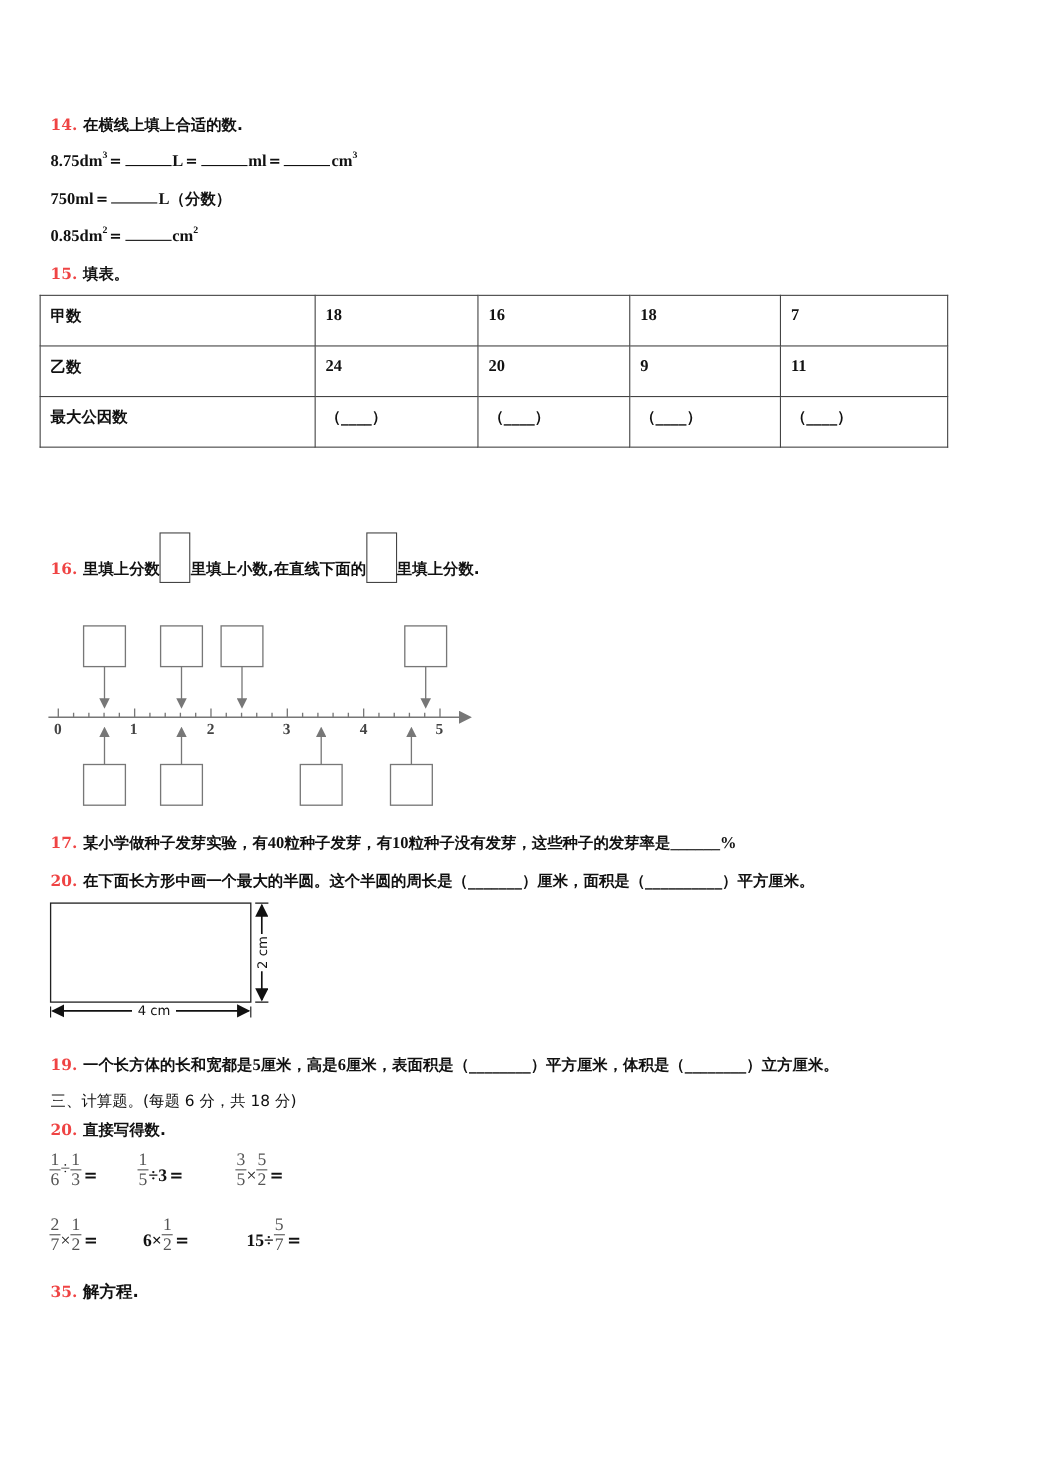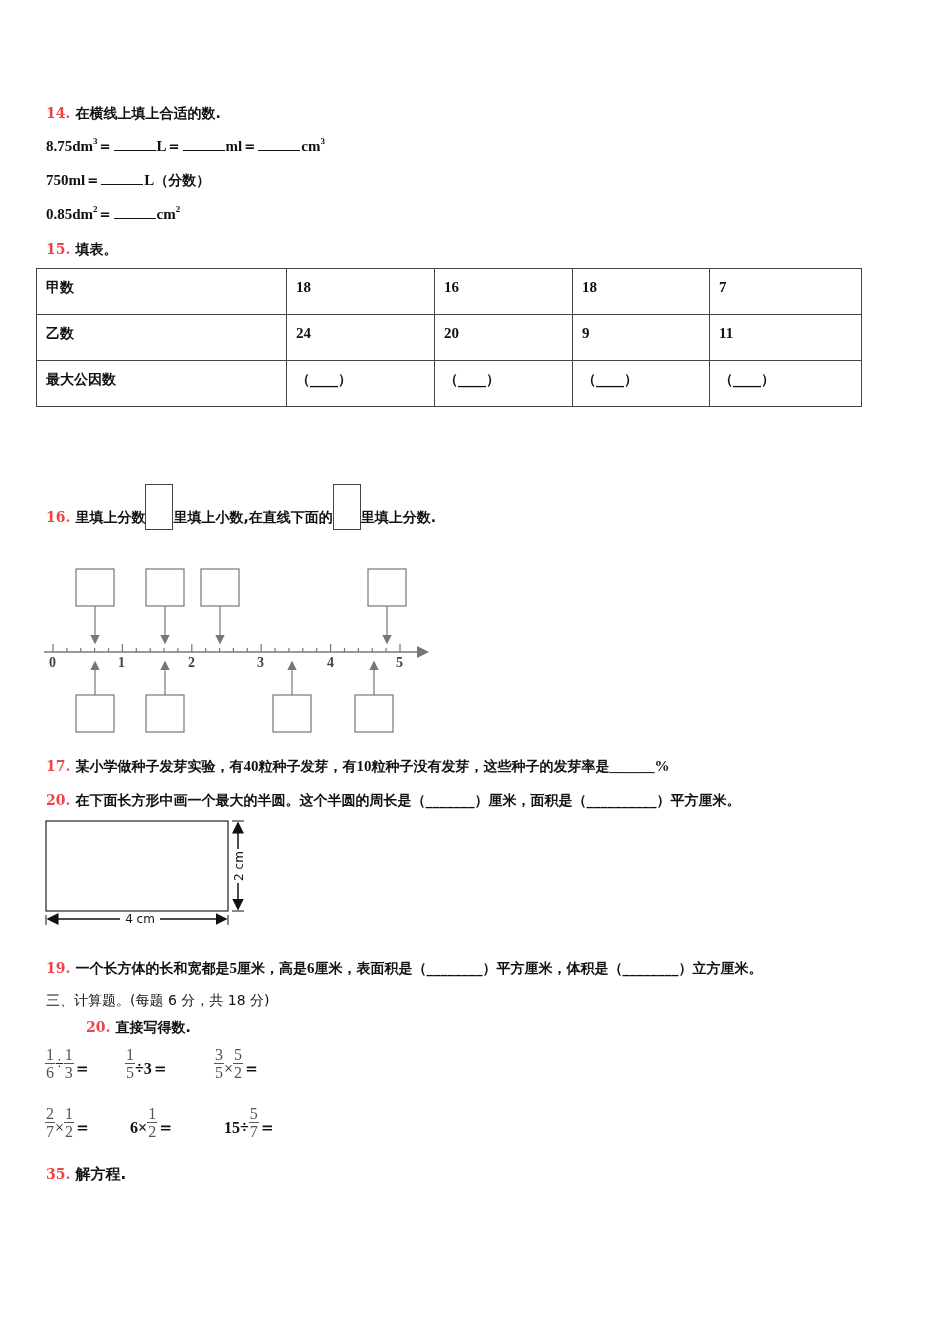--- a/index.html
+++ b/index.html
@@ -183,21 +183,21 @@
   <text x="0" y="0" transform="translate(203,51) rotate(-90)" text-anchor="middle" font-family="DejaVu Sans, sans-serif" font-size="12" fill="#111">2 cm</text>
 </svg>
 
 <div class="abs" style="left:46px;top:958px;">
   <span class="qnum">19.</span>
   <span class="qtext">一个长方体的长和宽都是</span><span class="bold">5</span><span class="qtext">厘米，高是</span><span class="bold">6</span><span class="qtext">厘米，表面积是（</span><span class="qtext">________</span><span class="qtext">）平方厘米，体积是（</span><span class="qtext">________</span><span class="qtext">）立方厘米。</span>
 </div>
 
 <div class="abs qtext" style="left:46px;top:992px;font-weight:normal;">三、计算题。(每题 6 分，共 18 分)</div>
 
-<div class="abs" style="left:46px;top:1017px;margin-left:40px;">
+<div class="abs" style="left:46px;top:1017px;">
   <span class="qnum">20.</span>
   <span class="qtext">直接写得数.</span>
 </div>
 
 <div class="abs" style="left:45px;top:1046px;">
   <span class="frac">
       <span>1</span>
       <span class="bar"></span>
       <span>6</span>
     </span><span class="op">÷</span><span class="frac">

